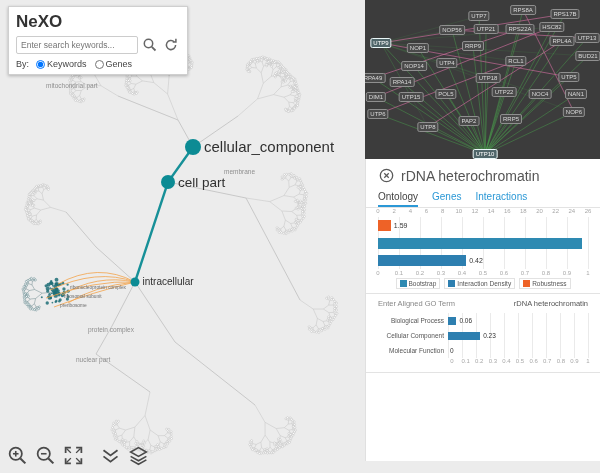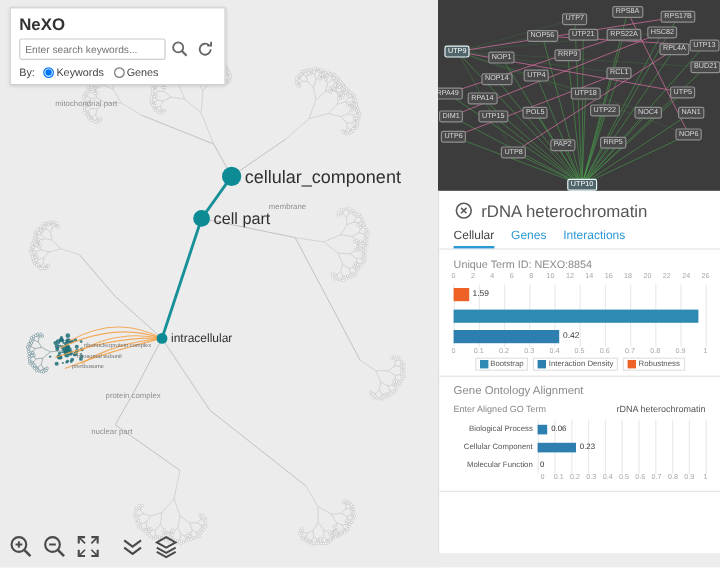--- a/index.html
+++ b/index.html
@@ -5,21 +5,21 @@
   html,body{margin:0;padding:0;background:#fff;}
   *{box-sizing:border-box;font-family:"Liberation Sans","DejaVu Sans",sans-serif;}
   .stage{position:relative;width:600px;height:473px;overflow:hidden;background:#ececec;}
 
   
   .tree-area{position:absolute;left:0;top:0;width:366px;height:473px;background:#ececec;overflow:hidden;}
   #tree-svg{position:absolute;left:0;top:0;}
 
   .search-card{position:absolute;left:8px;top:6px;width:180px;background:#fff;border:1px solid #cfcfcf;
     box-shadow:0 1px 3px rgba(0,0,0,.25);padding:5px 7px;z-index:6;}
-  .search-title{font-size:14px;font-weight:bold;color:#333;margin-bottom:4px;}
+  .search-title{font-size:17px;font-weight:bold;color:#333;margin-bottom:4px;}
   .search-row{display:flex;align-items:center;gap:3px;}
   .search-input{flex:1;height:18px;font-size:8.5px;border:1px solid #ccc;border-radius:2px;padding:0 4px;color:#555;min-width:0;}
   .icon-btn{width:18px;height:18px;border:none;background:transparent;padding:1px;cursor:pointer;display:flex;align-items:center;justify-content:center;}
   .by-row{display:flex;align-items:center;gap:7px;margin-top:5px;font-size:9px;color:#444;}
   .radio-opt{display:flex;align-items:center;gap:2px;}
   .radio-opt input{width:9px;height:9px;margin:0;}
 
   .map-controls{position:absolute;left:6px;bottom:6px;display:flex;align-items:center;gap:5px;z-index:6;}
   .map-btn{width:23px;height:23px;border:none;background:transparent;padding:1px;cursor:pointer;}
   .map-btn.gap{margin-left:9px;}
@@ -1300,27 +1300,26 @@
           <svg viewBox="0 0 16 16">
             <circle cx="8" cy="8" r="6.6" fill="none" stroke="#5a5a5a" stroke-width="1.4"></circle>
             <line x1="5.6" y1="5.6" x2="10.4" y2="10.4" stroke="#5a5a5a" stroke-width="1.4"></line>
             <line x1="10.4" y1="5.6" x2="5.6" y2="10.4" stroke="#5a5a5a" stroke-width="1.4"></line>
           </svg>
         </button>
         <div class="dp-title">rDNA heterochromatin</div>
       </div>
 
       <div class="dp-tabs">
-          <div class="tab active">Cellular</div>
+          <div class="tab active">Ontology</div>
           <div class="tab">Genes</div>
           <div class="tab">Interactions</div>
         </div>
       <div class="divider"></div>
 
-      <div class="term-id">Unique Term ID: NEXO:8854</div>
 
 
       <div>
         <div class="axis">
             <span style="left: 0%;">0</span>
             <span style="left: 7.69231%;">2</span>
             <span style="left: 15.3846%;">4</span>
             <span style="left: 23.0769%;">6</span>
             <span style="left: 30.7692%;">8</span>
             <span style="left: 38.4615%;">10</span>
@@ -1375,21 +1374,20 @@
             </div>
             <div class="legend-item">
               <span class="swatch" style="background: rgb(238, 98, 39);"></span>
               <span>Robustness</span>
             </div>
           </div>
       </div>
 
       <div class="divider"></div>
 
-      <div class="section-label">Gene Ontology Alignment</div>
       <div>
           <div class="kv">
             <span class="k">Enter Aligned GO Term</span>
             <span class="v">rDNA heterochromatin</span>
           </div>
         </div>
 
       <div>
           <div class="go-row">
             <div class="go-label">Biological Process</div>

